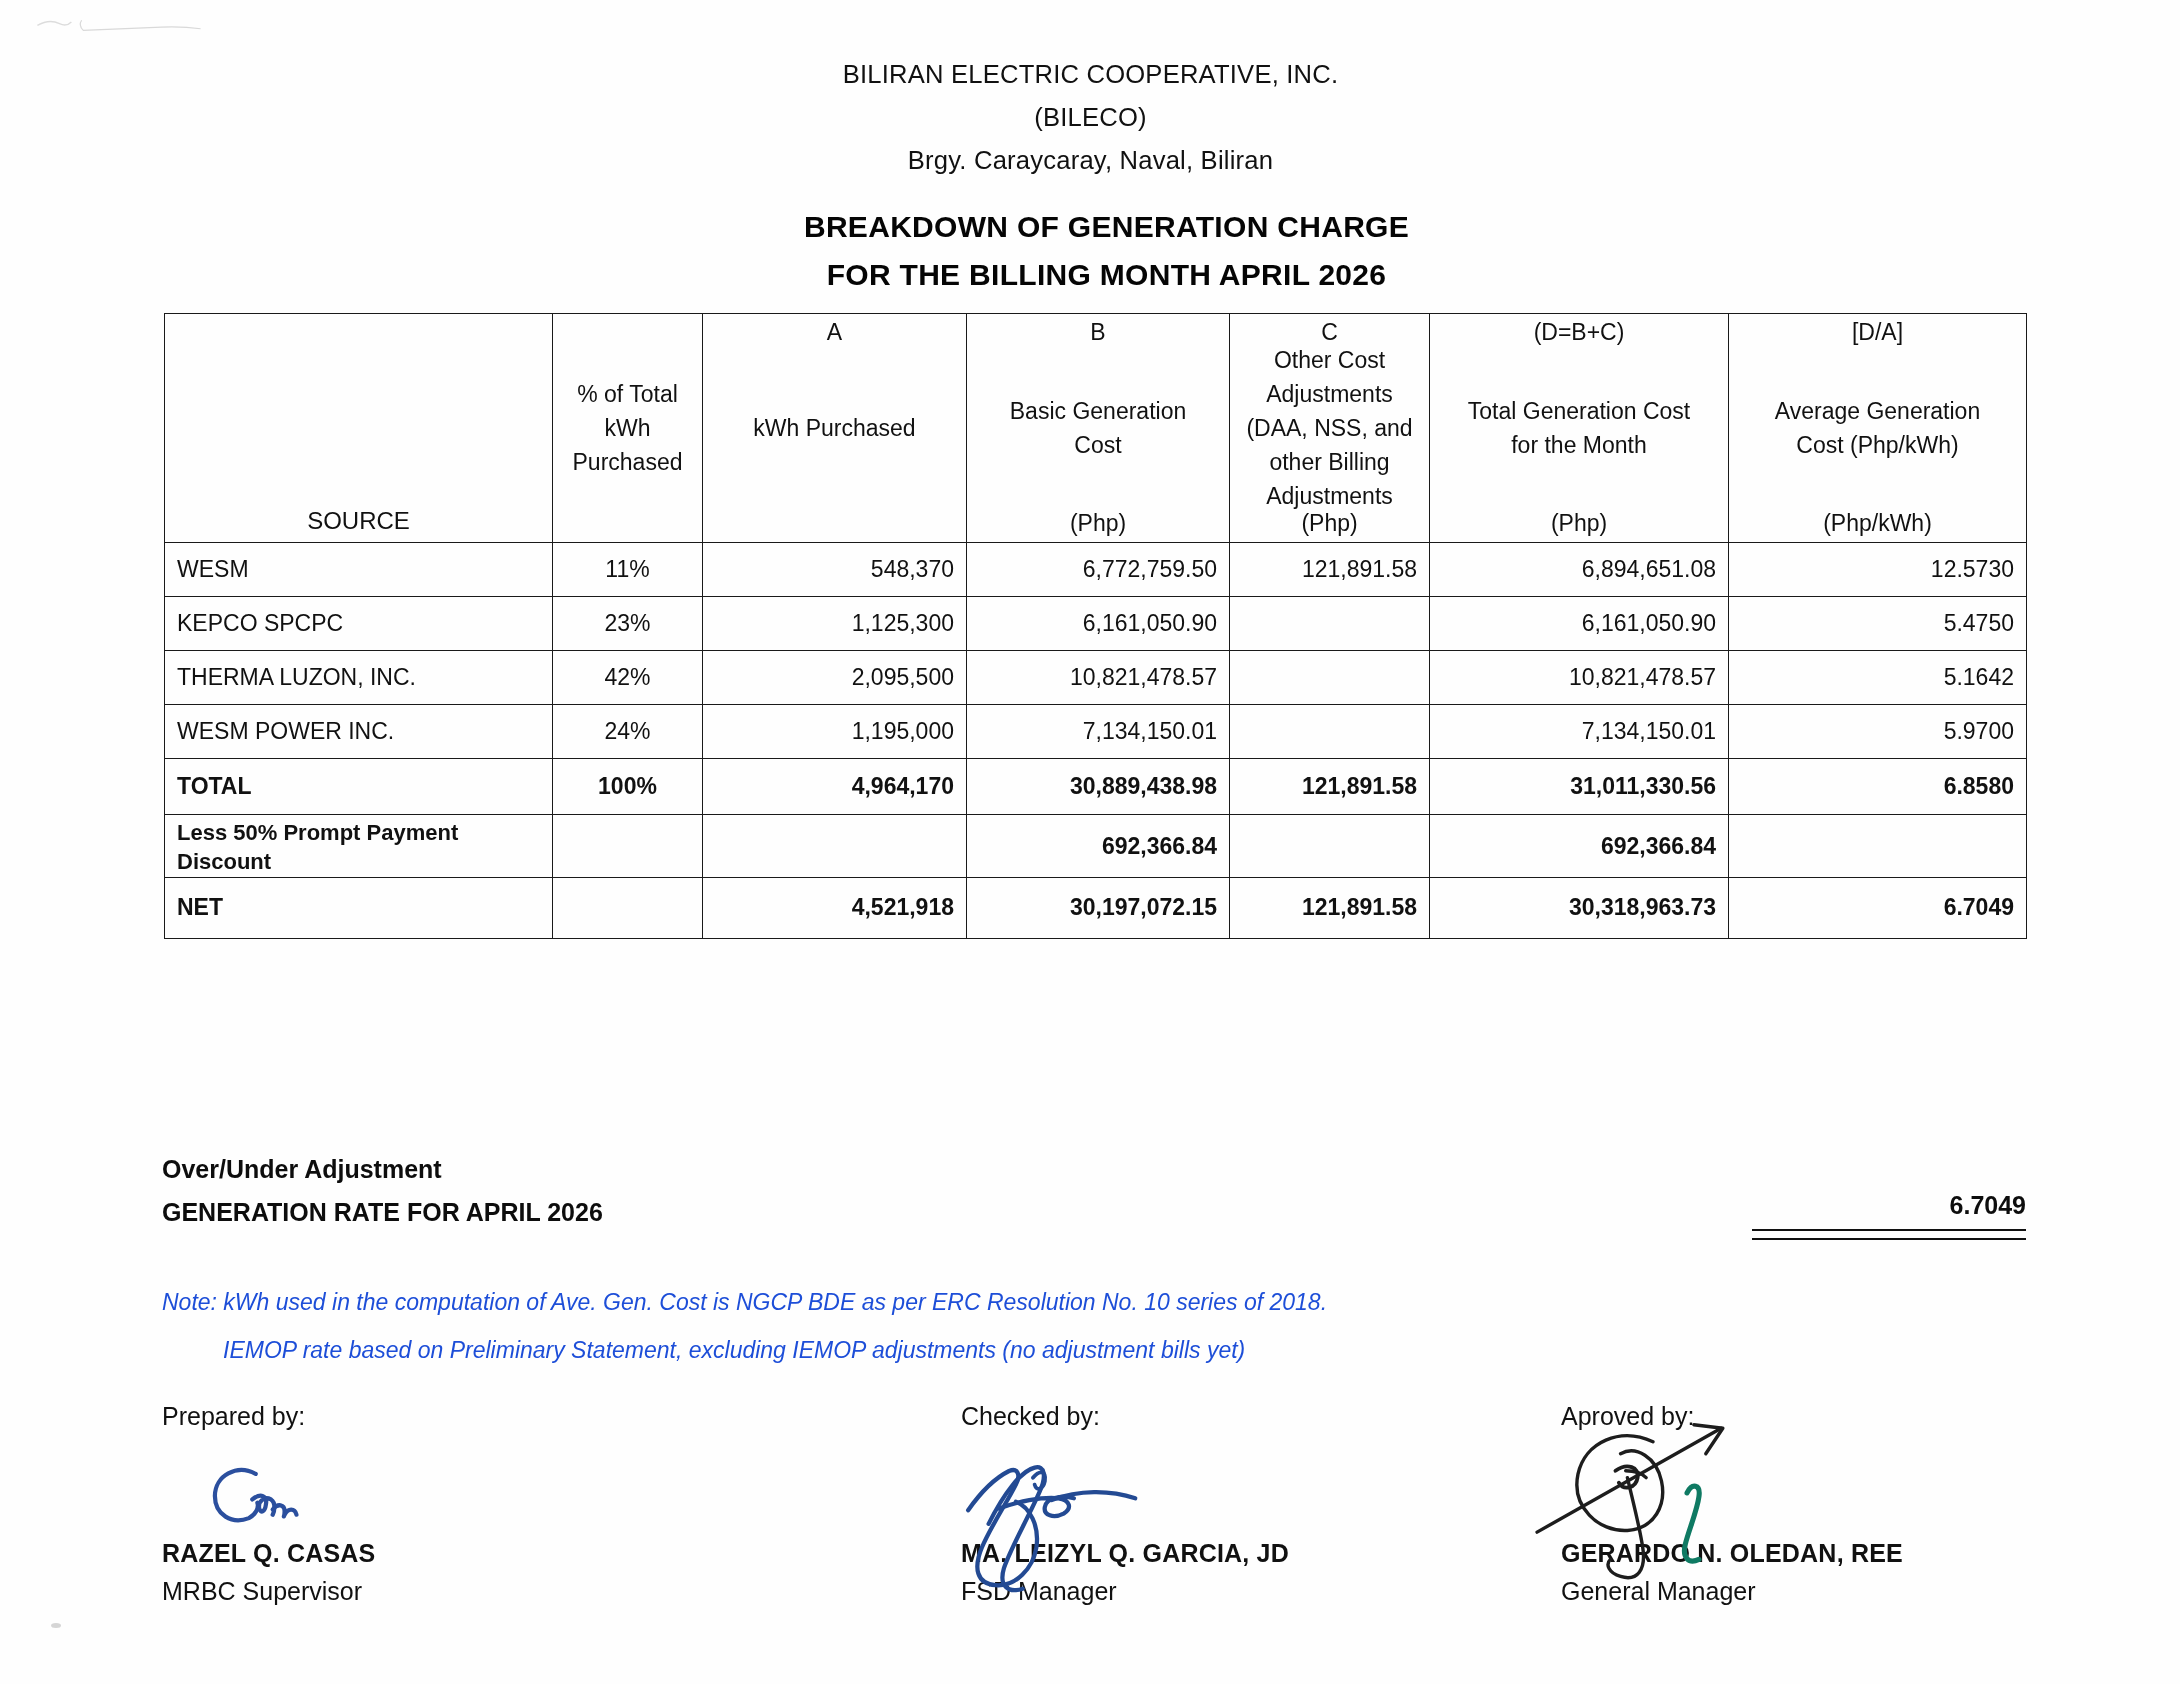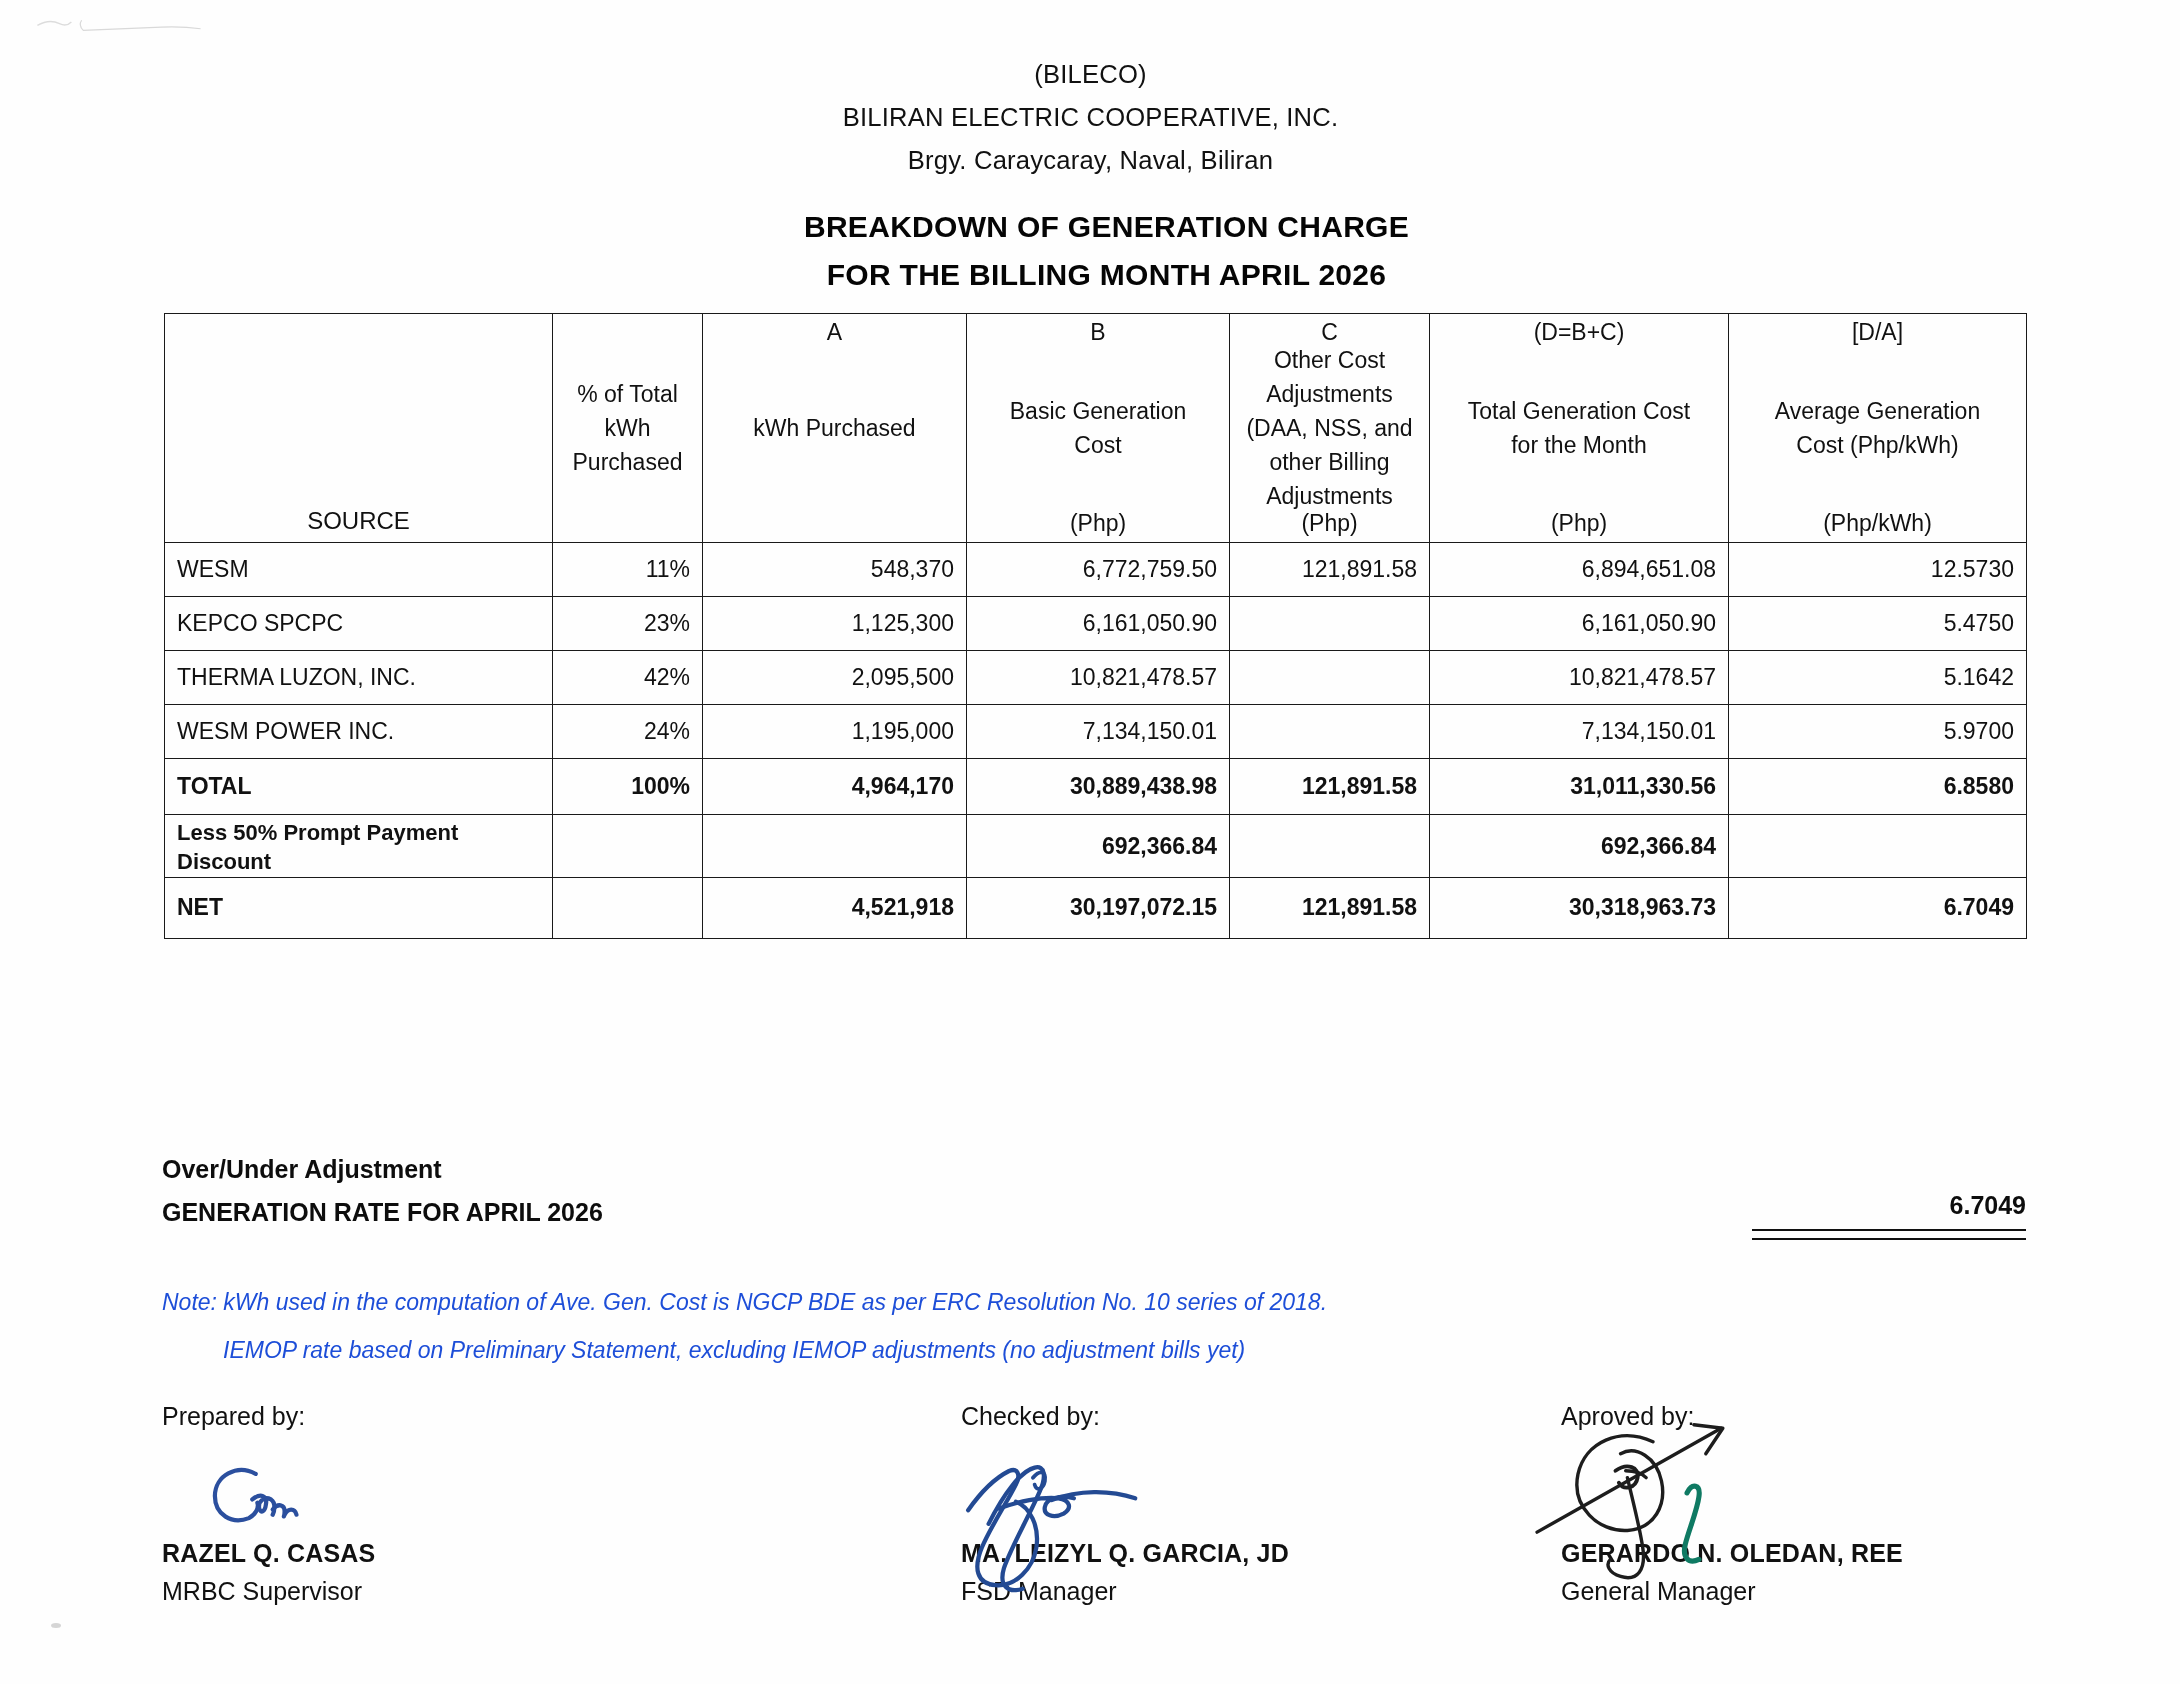--- a/index.html
+++ b/index.html
@@ -125,21 +125,21 @@
     position: absolute;
     bottom: 6.8px;
     left: 0;
     right: 0;
     text-align: center;
     font-size: 24px;
   }
 
   .data-row td { height: 53px; }
   .r-label  { text-align: left; }
-  .r-center { text-align: right; }
+  .r-center { text-align: center; }
   .r-right  { text-align: right; }
   .bold     { font-weight: bold; }
 
   .row-total td  { height: 55px; }
   .row-ngcp td   { height: 56px; }
   .row-less td   { height: 60px; padding-top: 1.7px; }
   .row-net td    { height: 60px; }
   .less-label    { line-height: 29px; font-weight: bold; font-size: 22px; }
 
   
@@ -213,22 +213,22 @@
 
 <div class="page">
 
   <svg class="scan-artifact" viewBox="0 0 200 22">
     <path d="M4 12 Q18 4 30 10 Q38 14 44 8" stroke="#9a9a9a" stroke-width="1.6" fill="none"></path>
     <path d="M56 6 Q52 12 58 18 L150 14 Q175 13 196 16" stroke="#8f8f8f" stroke-width="1.4" fill="none"></path>
   </svg>
   <div class="scan-artifact-2"></div>
 
   <div class="org-block">
+    <div class="org-line">BILIRAN ELECTRIC COOPERATIVE, INC.</div>
     <div class="org-line">(BILECO)</div>
-    <div class="org-line">BILIRAN ELECTRIC COOPERATIVE, INC.</div>
     <div class="org-line">Brgy. Caraycaray, Naval, Biliran</div>
   </div>
 
   <div class="doc-title-block">
     <div class="doc-title">BREAKDOWN OF GENERATION CHARGE</div>
     <div class="doc-title">FOR THE BILLING MONTH APRIL 2026</div>
   </div>
 
   <table class="gen-table">
     <colgroup>

